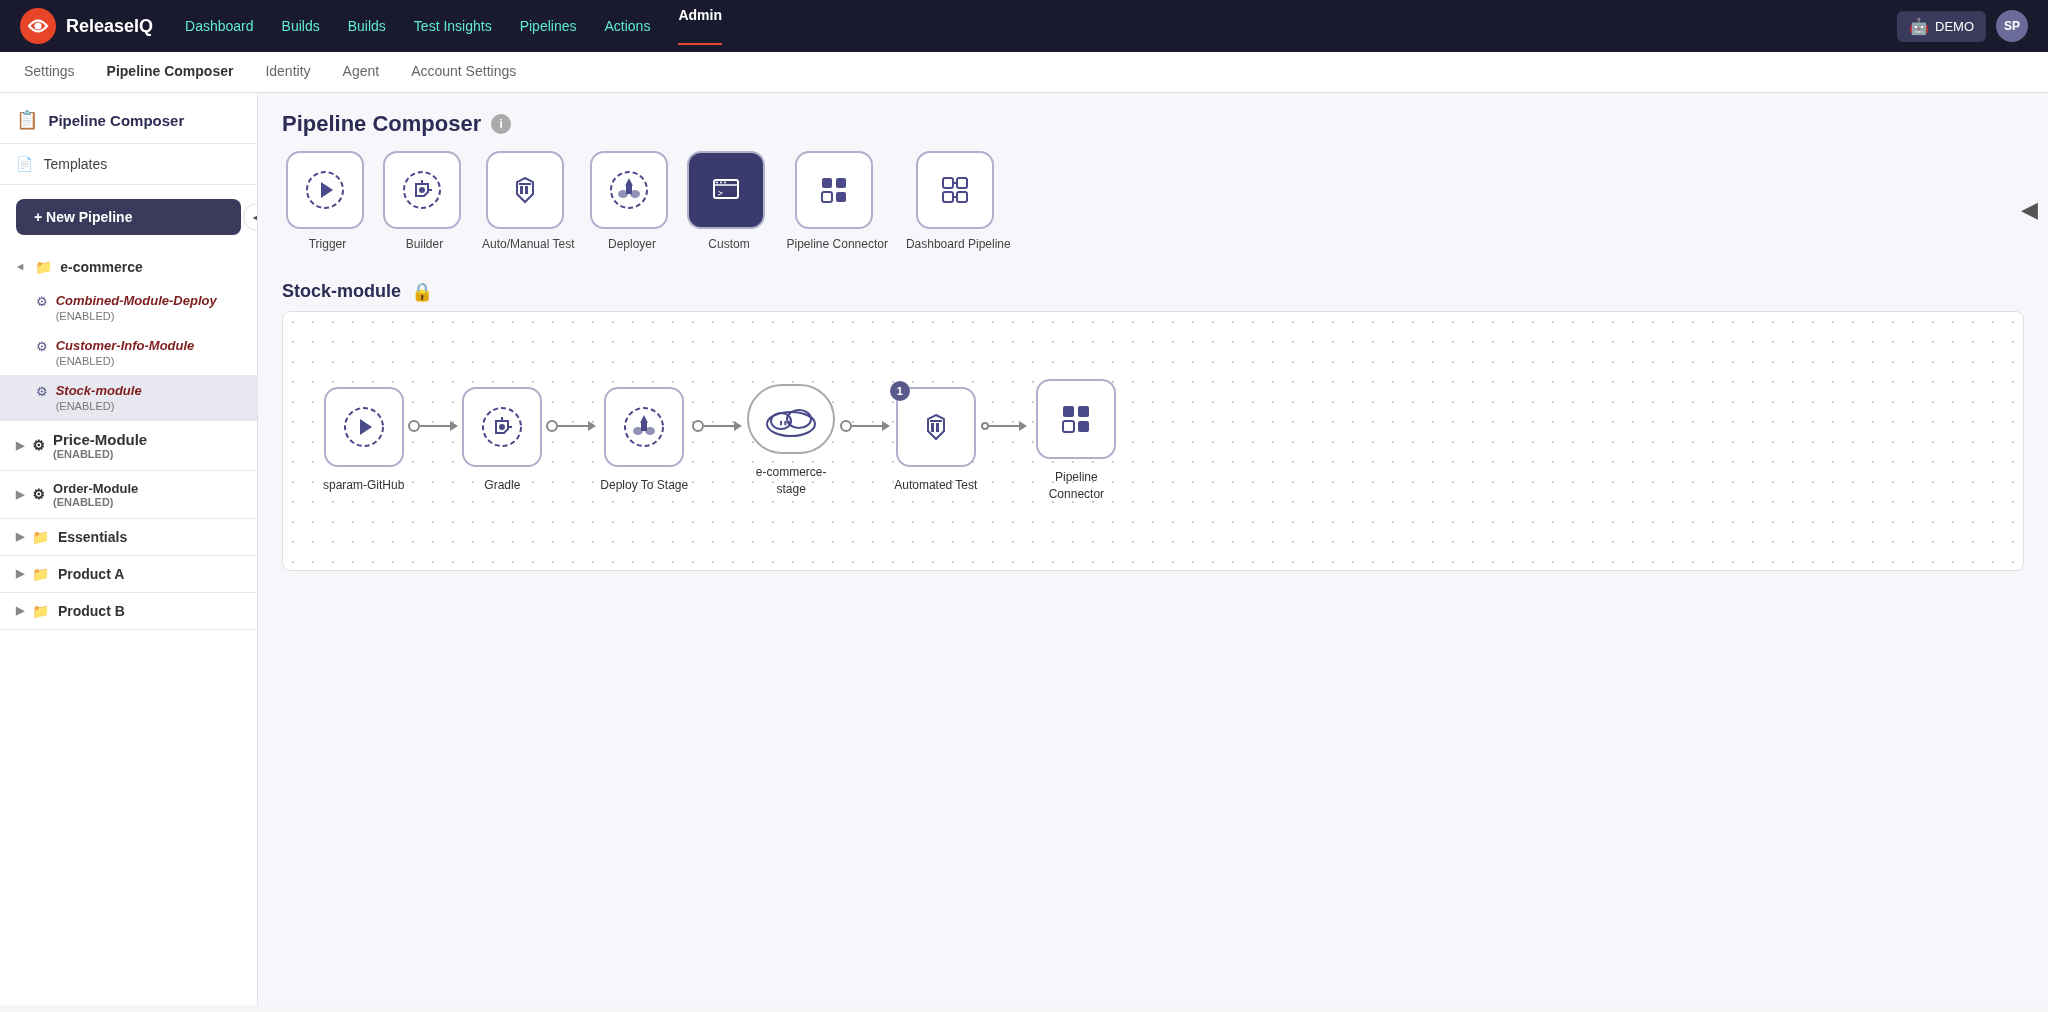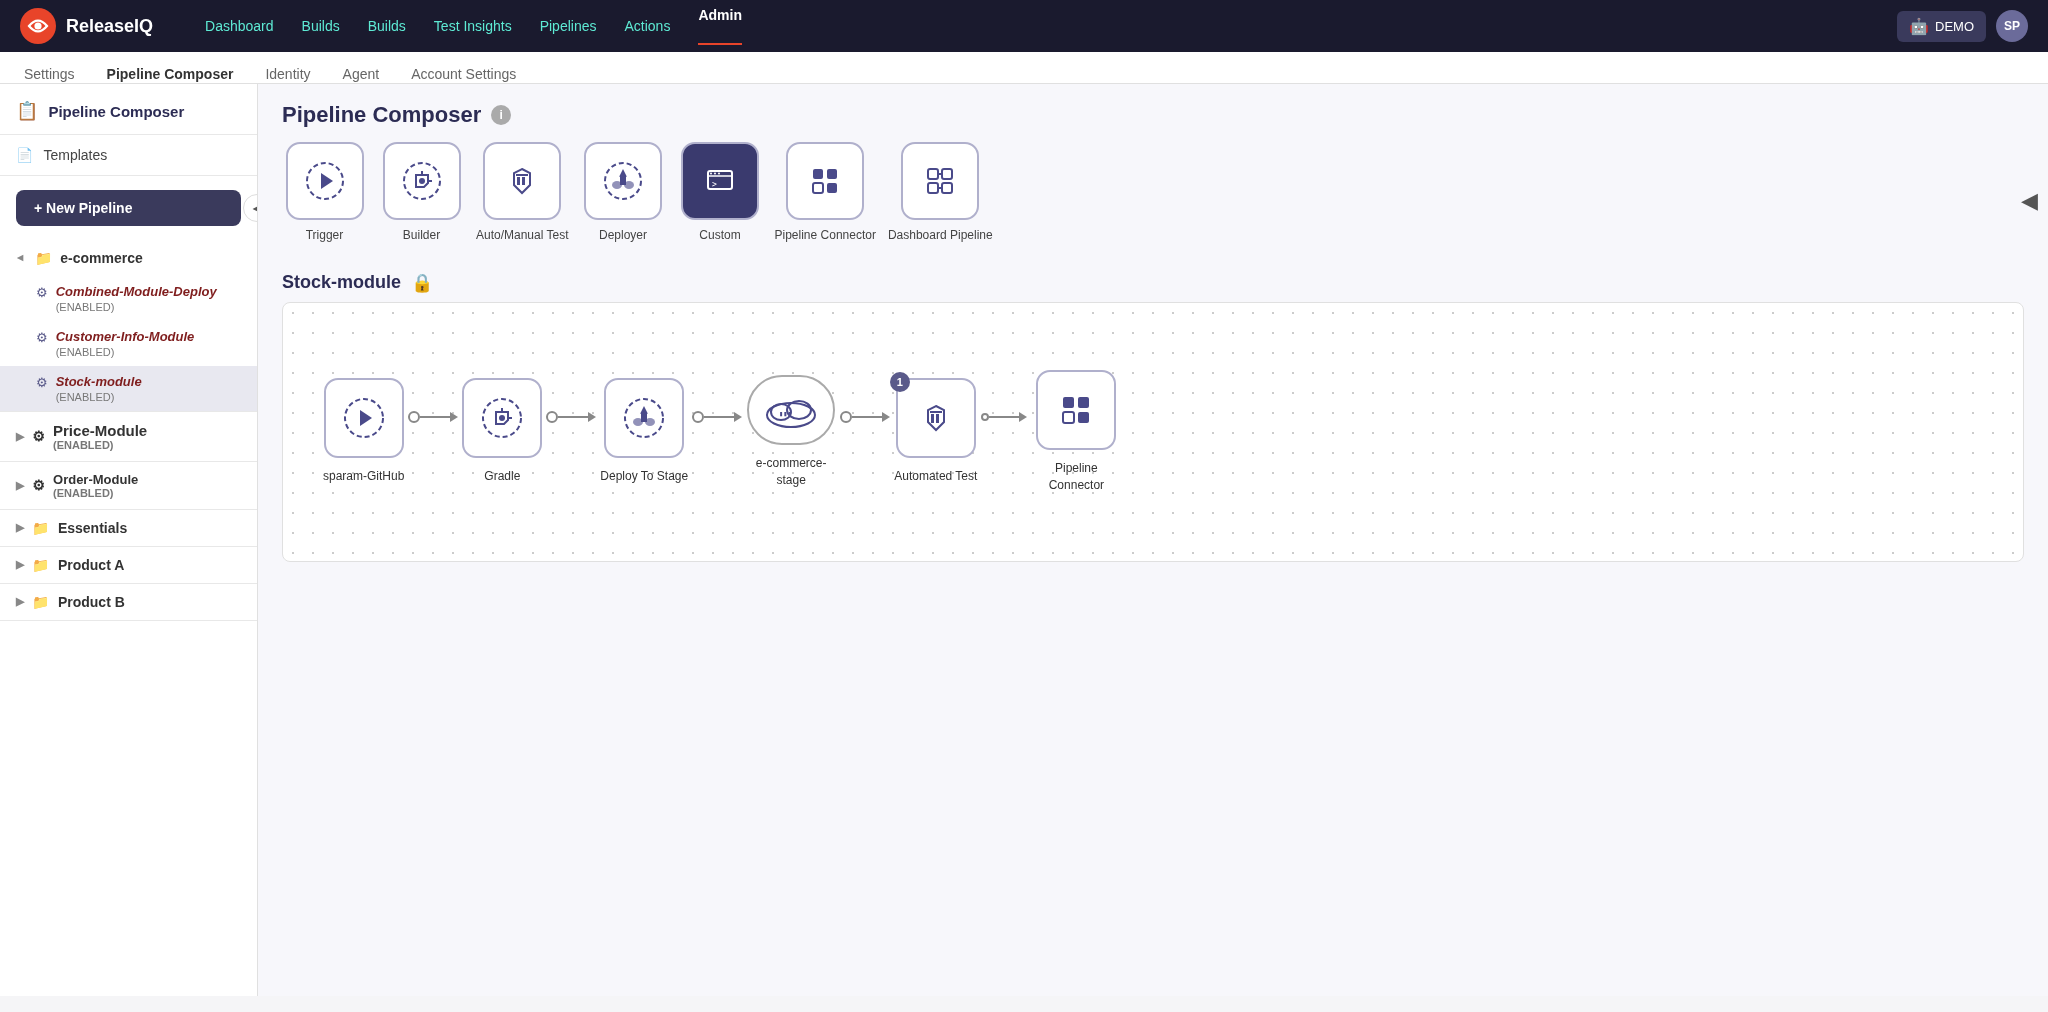--- a/index.html
+++ b/index.html
@@ -11,21 +11,20 @@
       height: 52px;
       display: flex;
       align-items: center;
       padding: 0 20px;
       gap: 32px;
     }
     .brand {
       display: flex;
       align-items: center;
       gap: 10px;
-      margin-right: 20px;
     }
     .brand-logo {
       width: 36px;
       height: 36px;
     }
     .brand-name {
       color: #fff;
       font-size: 18px;
       font-weight: 700;
       white-space: nowrap;
@@ -78,23 +77,23 @@
       font-size: 12px;
       font-weight: 700;
       cursor: pointer;
     }
 
     
     .sub-nav {
       background: #fff;
       border-bottom: 1px solid #e0e0e0;
       display: flex;
-      align-items: flex-start;
+      align-items: center;
       padding: 0 24px;
-      height: 32px;
+      height: 41px;
       gap: 32px;
     }
     .sub-nav-item {
       font-size: 14px;
       color: #666;
       cursor: pointer;
       padding: 14px 0;
       border-bottom: 2px solid transparent;
       white-space: nowrap;
     }
@@ -264,20 +263,21 @@
       justify-content: center;
       background: #fff;
       font-size: 32px;
     }
     .stage-icon-label {
       font-size: 12px;
       color: #444;
       text-align: center;
       line-height: 1.3;
       font-weight: 500;
+      margin-left: 6px;
     }
 
     
     .pipeline-area-header {
       display: flex;
       align-items: center;
       gap: 10px;
       padding: 12px 24px 8px;
       font-size: 18px;
       font-weight: 700;

